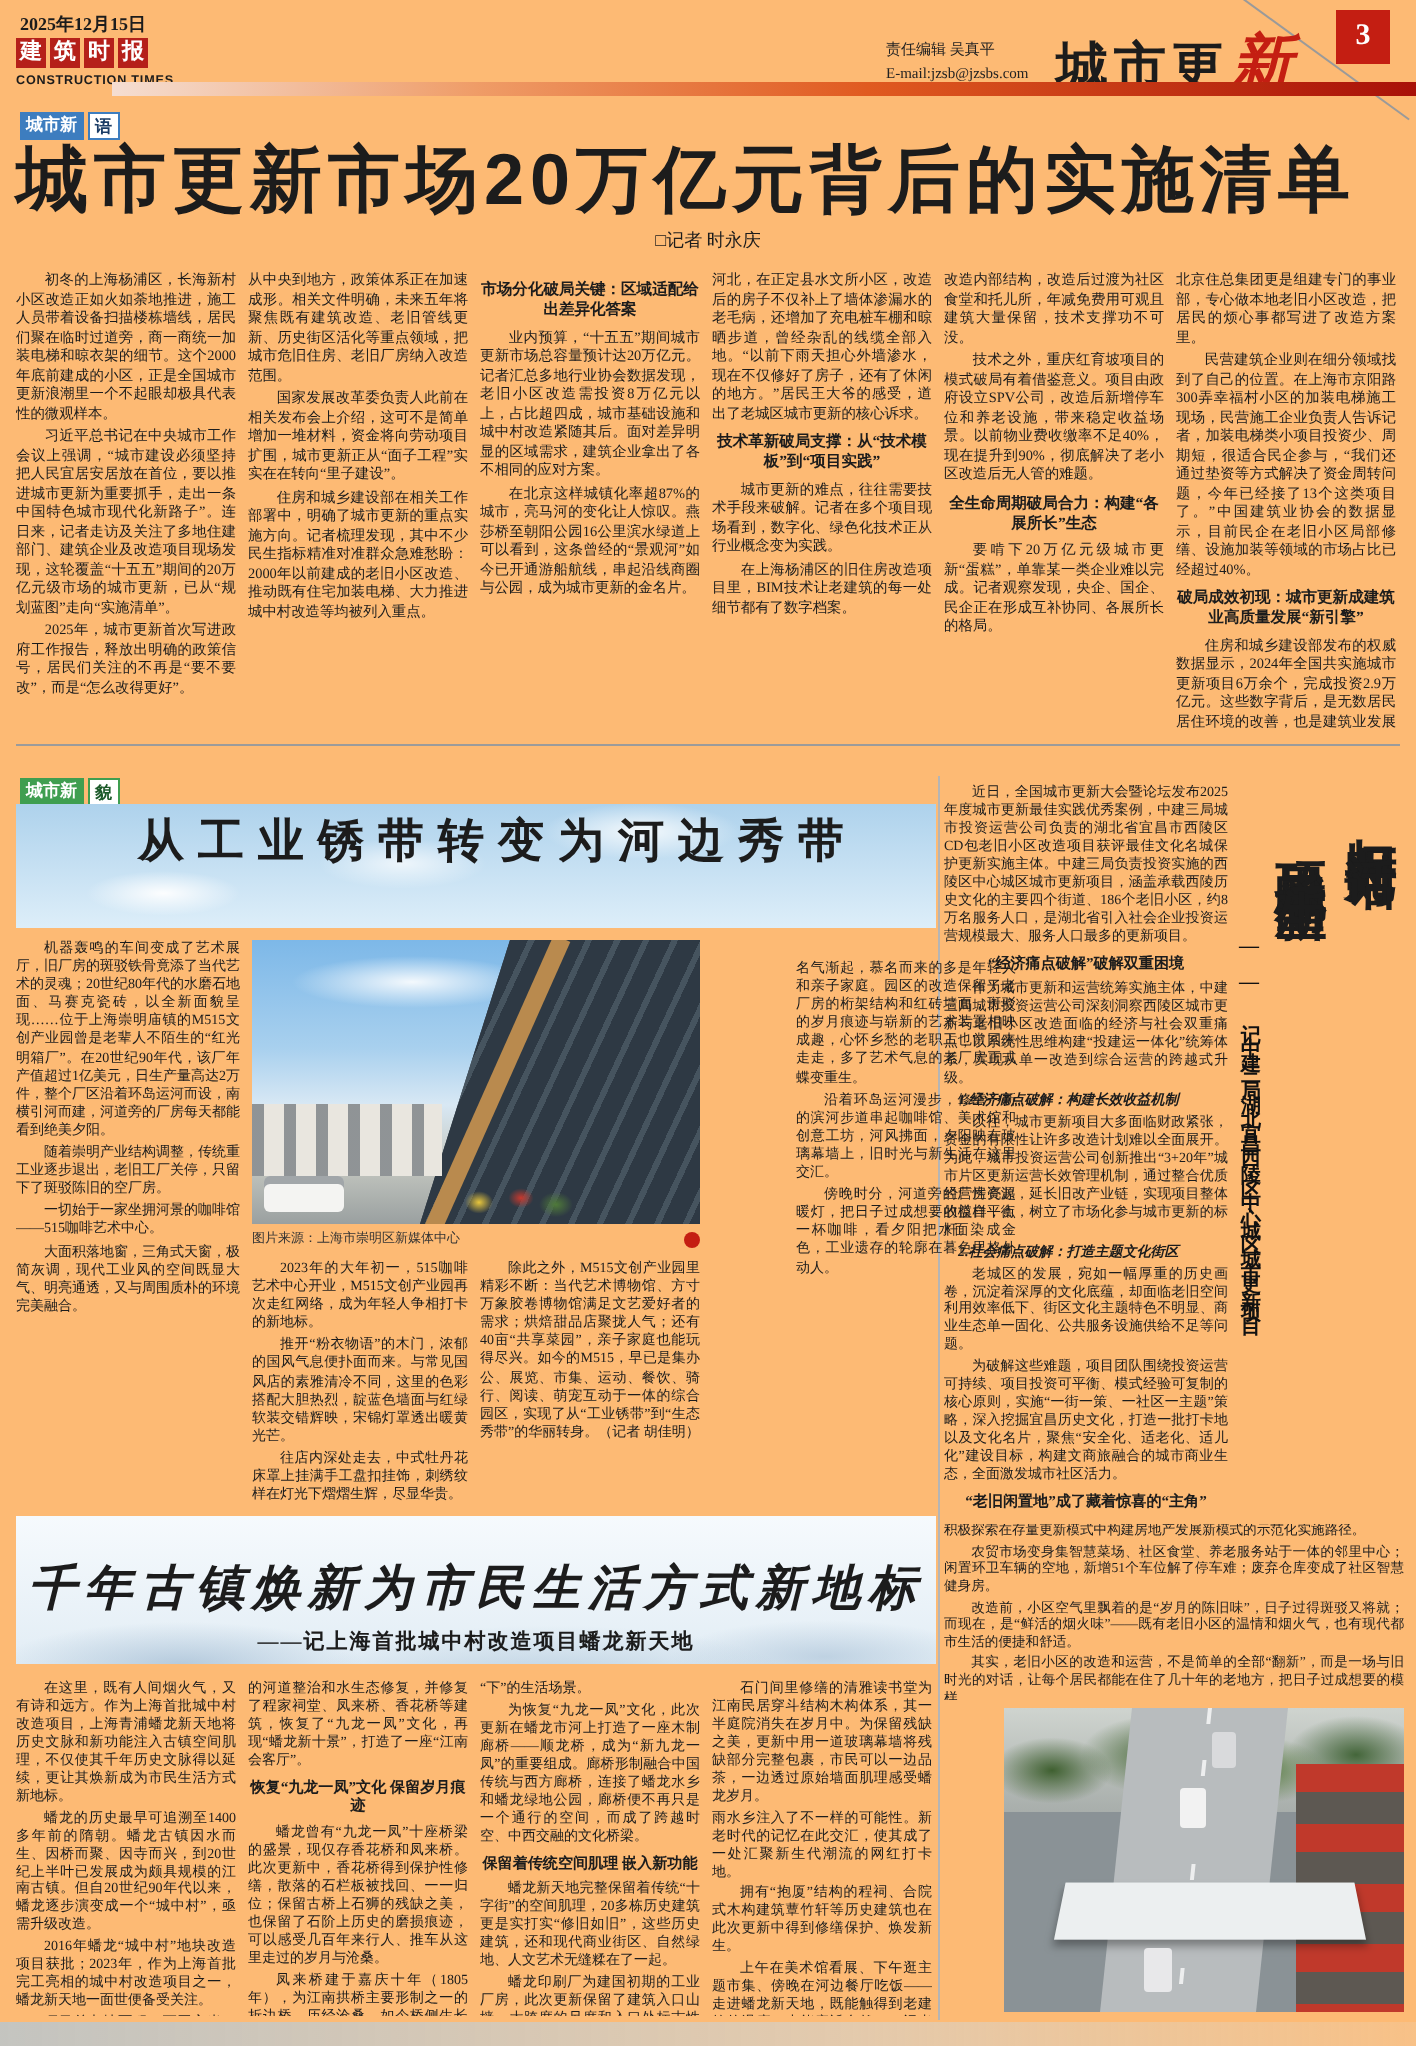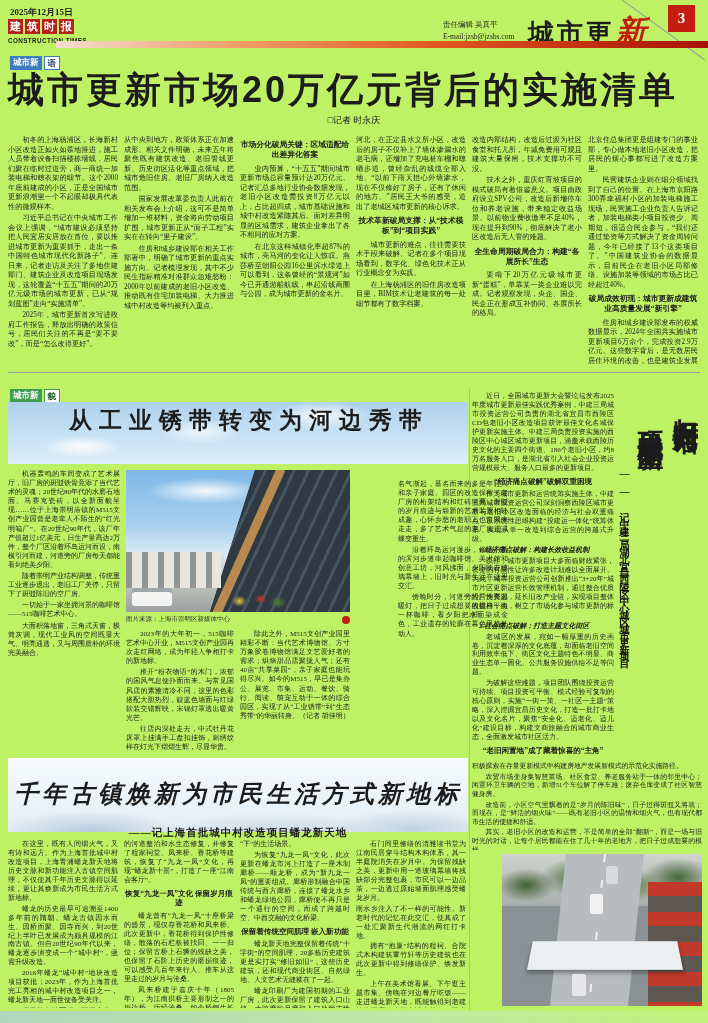--- a/index.html
+++ b/index.html
@@ -1,16 +1,16 @@
 <!DOCTYPE html>
 <html><head>
 <meta charset="utf-8">
 <style>
   html,body{margin:0;padding:0;background:#e8e8e8;}
-  .page{position:relative;width:708px;height:1023px;background:#bef264;margin:0 auto;
+  .page{position:relative;width:708px;height:1023px;background:#fdba74;margin:0 auto;
         font-family:"Liberation Serif","DejaVu Serif",serif;color:#1c1c1c;overflow:hidden;}
   .abs{position:absolute;}
   .sans{font-family:"Liberation Sans","DejaVu Sans",sans-serif;}
 
   
   .hdr-date{left:10px;top:6px;font-size:9px;font-weight:bold;}
   .logo{left:8px;top:19px;display:flex;gap:2px;}
   .logo-sq{width:15px;height:15px;background:#b5201a;color:#fff;font-size:11px;line-height:15px;
            text-align:center;font-weight:bold;}
   .logo-en{left:8px;top:37px;font-size:6.3px;font-weight:bold;letter-spacing:.4px;}
@@ -79,21 +79,21 @@
 
   
   .banner2{left:8px;top:758px;width:460px;height:74px;
      background:
       radial-gradient(130px 30px at 18% 100%,rgba(137,168,197,.5),rgba(0,0,0,0) 70%),
       radial-gradient(170px 36px at 58% 108%,rgba(150,180,205,.45),rgba(0,0,0,0) 70%),
       radial-gradient(110px 26px at 88% 95%,rgba(137,168,197,.4),rgba(0,0,0,0) 70%),
       linear-gradient(180deg,#f6fafd,#e2edf5);}
   .banner2-title{margin-top:20px;text-align:center;font-size:24px;font-weight:bold;font-style:italic;
      letter-spacing:4px;font-family:"Liberation Serif",serif;}
-  .banner2-sub{margin-top:16px;text-align:center;font-size:10.5px;font-weight:bold;letter-spacing:1px;}
+  .banner2-sub{margin-top:4px;text-align:center;font-size:10.5px;font-weight:bold;letter-spacing:1px;}
   .pl-col{top:840px;width:110px;height:168px;font-size:7px;line-height:1.28;}
 
   
   .r-col{left:472px;top:392px;width:142px;height:366px;font-size:7px;line-height:1.28;}
   .r-bottom{left:472px;top:762px;width:230px;height:88px;font-size:6.8px;line-height:1.27;}
   .vsub{left:617px;top:468px;height:440px;writing-mode:vertical-rl;text-orientation:upright;
         font-size:10px;font-weight:bold;letter-spacing:7px;color:#111;}
   .vtitle{left:645px;top:398px;height:416px;width:58px;writing-mode:vertical-rl;
         text-orientation:upright;font-size:26px;font-weight:900;letter-spacing:2px;
         font-family:"Liberation Serif","DejaVu Serif",serif;text-align:left;}

